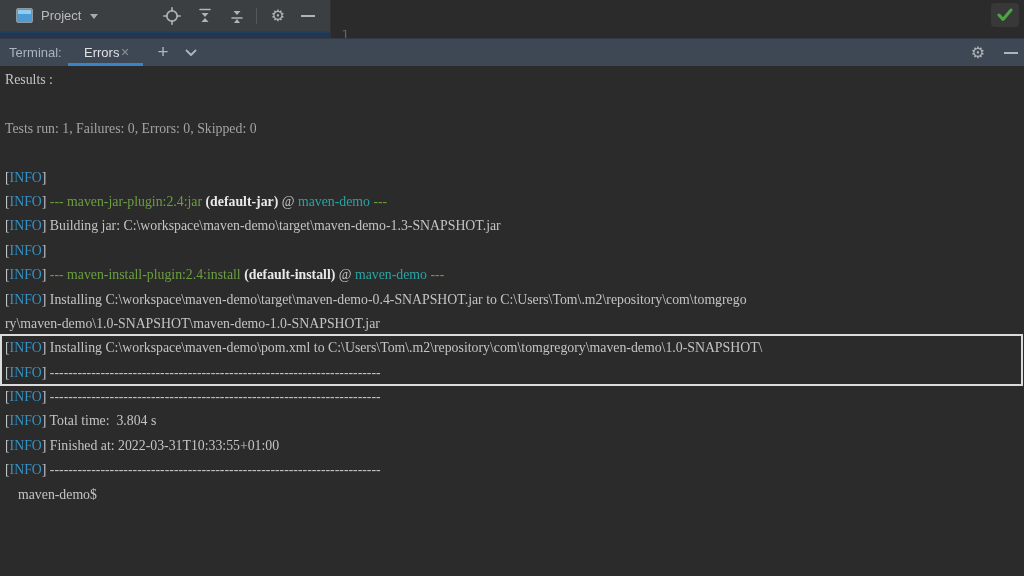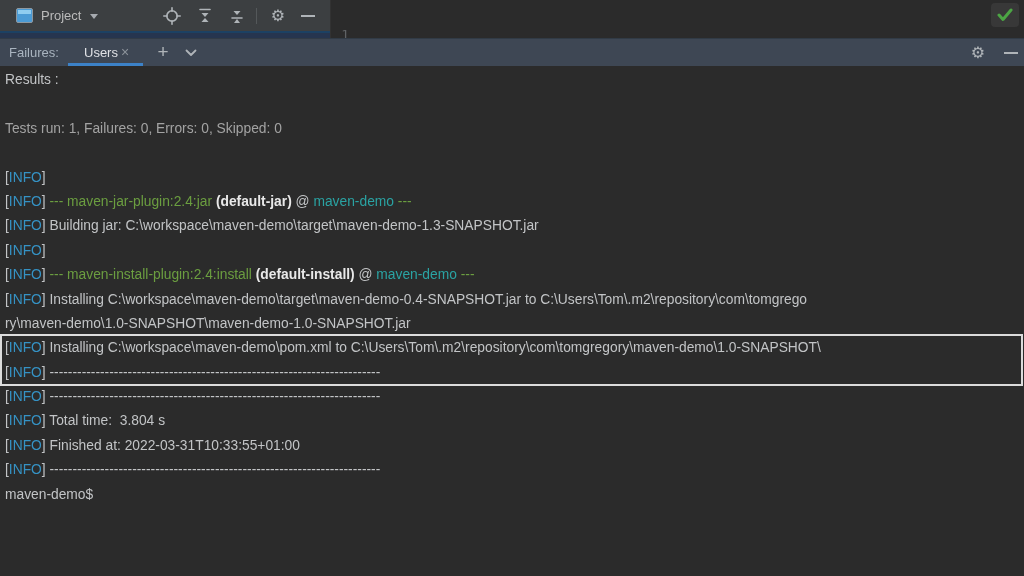--- a/index.html
+++ b/index.html
@@ -37,21 +37,21 @@
   .term-tab-label{position:absolute;left:16px;top:0;height:27px;line-height:27px;font-size:13px;color:#DFE1E5;}
   .term-tab-close{position:absolute;left:53px;top:0;height:27px;line-height:27px;font-size:14px;color:#8C939B;}
   .term-tab-underline{position:absolute;left:0;bottom:0;width:75px;height:3px;background:#3C82C8;}
   .term-plus{position:absolute;left:153px;top:0;width:20px;height:27px;line-height:25px;text-align:center;font-size:19px;color:#AFB4B8;}
   .term-chevron{position:absolute;left:185px;top:10px;}
   .term-gear{position:absolute;left:969px;top:5px;}
   .term-min{position:absolute;left:1004px;top:13px;}
 
   
   .console{position:absolute;left:0;top:66px;width:1024px;height:510px;background:#2B2B2B;
-           font-family:Liberation Sans, sans-serif;font-size:13.8px;color:#C2C4C6;padding-top:2px;box-sizing:border-box;}
+           font-family:Liberation Serif, serif;font-size:13.8px;color:#C2C4C6;padding-top:2px;box-sizing:border-box;}
   .crow{height:24.4px;line-height:24.4px;white-space:pre;padding-left:5px;overflow:hidden;}
   .hl-box{position:absolute;left:0;top:268px;width:1023px;height:52px;box-sizing:border-box;
           border:2px solid #DCDCDC;pointer-events:none;}
 
   svg .st{stroke:#AFB4B8;stroke-width:1.6;fill:none;stroke-linecap:round;}
   svg .fl{fill:#AFB4B8;}
 </style>
 </head>
 <body>
 
@@ -101,23 +101,23 @@
       
     </div>
     <div class="check-badge">
       <svg width="16" height="14" viewBox="0 0 16 14">
         <polyline points="2,7 6,11.5 14,2" style="stroke:#4CA544;stroke-width:3;fill:none;stroke-linecap:round;stroke-linejoin:round"></polyline>
       </svg>
     </div>
   </div>
 
   <div class="term-bar">
-    <div class="term-label">Failures:</div>
+    <div class="term-label">Terminal:</div>
     <div class="term-tab">
-      <span class="term-tab-label">Users</span>
+      <span class="term-tab-label">Errors</span>
       <span class="term-tab-close">×</span>
       <div class="term-tab-underline"></div>
     </div>
     <div class="term-plus">+</div>
     <svg class="term-chevron" width="12" height="8" viewBox="0 0 12 8">
       <polyline points="1.5,1.5 6,6 10.5,1.5" style="stroke:#AFB4B8;stroke-width:1.8;fill:none;stroke-linecap:round;stroke-linejoin:round"></polyline>
     </svg>
     <span class="gear-glyph term-gear">⚙</span>
     <div class="minus-bar term-min"></div>
   </div>
@@ -134,18 +134,18 @@
         <div class="crow"><span style="color: rgb(194, 196, 198);">[</span><span style="color: rgb(53, 146, 196);">INFO</span><span style="color: rgb(194, 196, 198);">]</span></div>
         <div class="crow"><span style="color: rgb(194, 196, 198);">[</span><span style="color: rgb(53, 146, 196);">INFO</span><span style="color: rgb(194, 196, 198);">] </span><span style="color: rgb(107, 158, 64);">--- maven-install-plugin:2.4:install </span><span style="color: rgb(233, 233, 233); font-weight: bold;">(default-install)</span><span style="color: rgb(194, 196, 198);"> @ </span><span style="color: rgb(42, 163, 163);">maven-demo</span><span style="color: rgb(107, 158, 64);"> ---</span></div>
         <div class="crow"><span style="color: rgb(194, 196, 198);">[</span><span style="color: rgb(53, 146, 196);">INFO</span><span style="color: rgb(194, 196, 198);">] Installing C:\workspace\maven-demo\target\maven-demo-0.4-SNAPSHOT.jar to C:\Users\Tom\.m2\repository\com\tomgrego</span></div>
         <div class="crow"><span style="color: rgb(194, 196, 198);">ry\maven-demo\1.0-SNAPSHOT\maven-demo-1.0-SNAPSHOT.jar</span></div>
         <div class="crow"><span style="color: rgb(194, 196, 198);">[</span><span style="color: rgb(53, 146, 196);">INFO</span><span style="color: rgb(194, 196, 198);">] Installing C:\workspace\maven-demo\pom.xml to C:\Users\Tom\.m2\repository\com\tomgregory\maven-demo\1.0-SNAPSHOT\</span></div>
         <div class="crow"><span style="color: rgb(194, 196, 198);">[</span><span style="color: rgb(53, 146, 196);">INFO</span><span style="color: rgb(194, 196, 198);">] ------------------------------------------------------------------------</span></div>
         <div class="crow"><span style="color: rgb(194, 196, 198);">[</span><span style="color: rgb(53, 146, 196);">INFO</span><span style="color: rgb(194, 196, 198);">] ------------------------------------------------------------------------</span></div>
         <div class="crow"><span style="color: rgb(194, 196, 198);">[</span><span style="color: rgb(53, 146, 196);">INFO</span><span style="color: rgb(194, 196, 198);">] Total time:  3.804 s</span></div>
         <div class="crow"><span style="color: rgb(194, 196, 198);">[</span><span style="color: rgb(53, 146, 196);">INFO</span><span style="color: rgb(194, 196, 198);">] Finished at: 2022-03-31T10:33:55+01:00</span></div>
         <div class="crow"><span style="color: rgb(194, 196, 198);">[</span><span style="color: rgb(53, 146, 196);">INFO</span><span style="color: rgb(194, 196, 198);">] ------------------------------------------------------------------------</span></div>
-        <div class="crow"><span style="color: rgb(194, 196, 198);">maven-demo$</span></div>
+        <div class="crow"><span style="color: rgb(194, 196, 198); margin-left: 13px;">maven-demo$</span></div>
       </div>
     <div class="hl-box"></div>
   </div>
 
 </div>
 
 </body></html>

